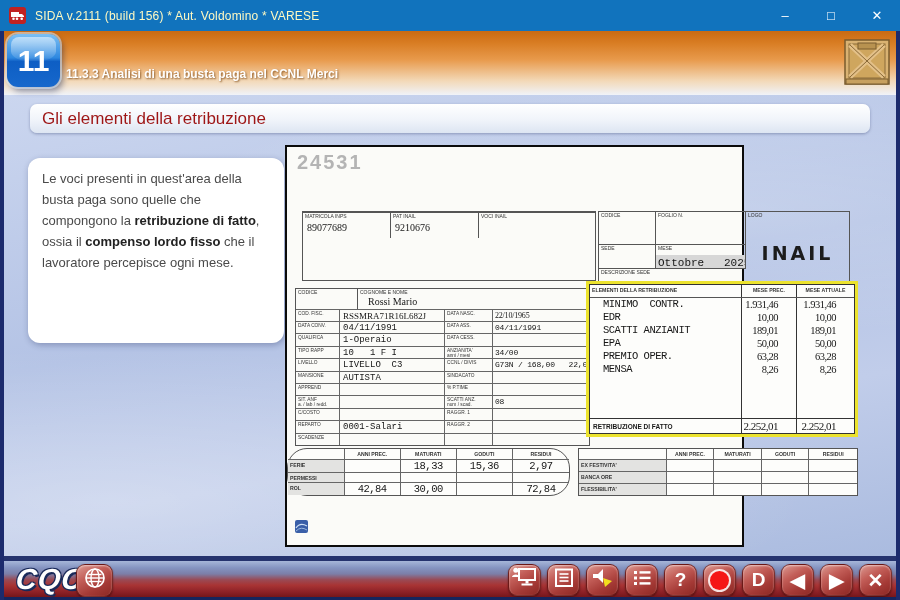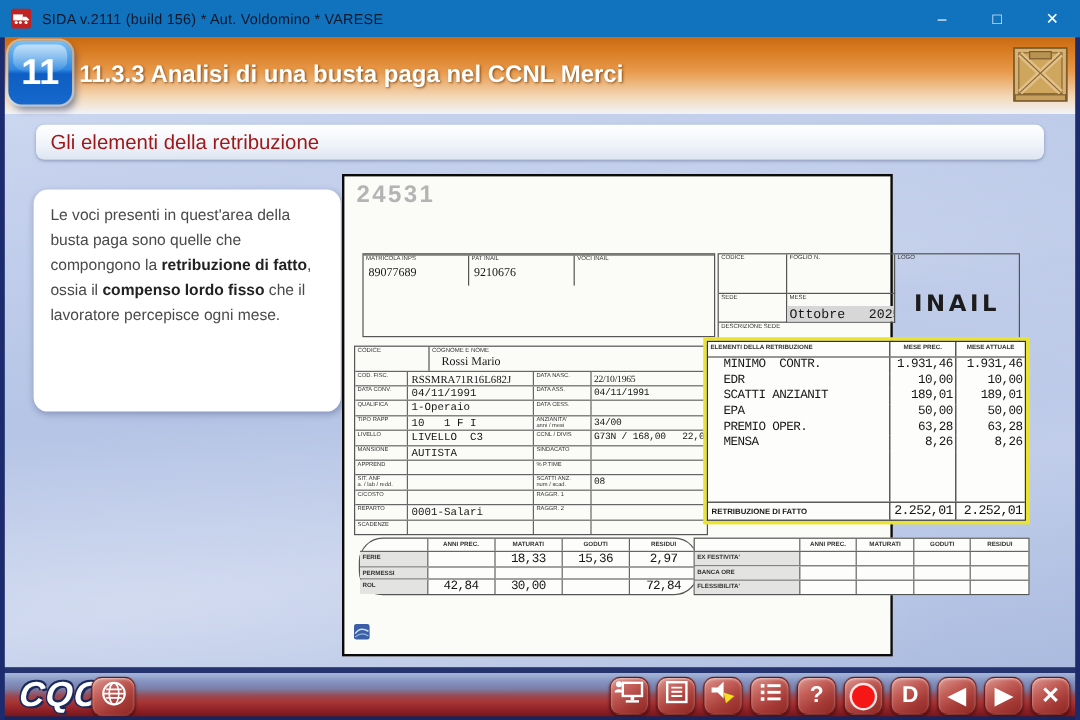--- a/index.html
+++ b/index.html
@@ -3,37 +3,37 @@
 <meta charset="utf-8">
 <style>
   * { margin:0; padding:0; box-sizing:border-box; }
   html,body { width:900px; height:600px; font-family:"Liberation Sans", sans-serif; }
   .stage { position:relative; width:900px; height:600px; overflow:hidden; background:#b3c2e4; }
 
   
   .titlebar { position:absolute; left:0; top:0; width:900px; height:31px; background:#1173bd;
               display:flex; align-items:center; z-index:40; }
   .app-icon { width:17px; height:17px; margin-left:9px; display:inline-flex; }
-  .title-text { color:#0f172a; font-size:12px; margin-left:9px; letter-spacing:.2px; }
+  .title-text { color:#fef9c3; font-size:12px; margin-left:9px; letter-spacing:.2px; }
   .win-controls { margin-left:auto; display:flex; height:100%; }
   .wc { width:46px; height:100%; color:#fff; font-size:13px; display:flex; align-items:center;
         justify-content:center; cursor:default; }
 
   
   .header { position:absolute; left:0; top:31px; width:900px; height:64px;
             background:linear-gradient(180deg,#c96a12 0%,#d87c22 18%,#e89a4c 45%,#f3d9b8 78%,#f0f3f9 100%); }
   .badge { position:absolute; left:7px; top:3px; width:53px; height:53px; border-radius:11px;
            background:linear-gradient(180deg,#7cc0f4 0%,#2e88e0 45%,#0e5ec4 52%,#1668cc 100%);
            color:#fff; font-size:30px; font-weight:bold; display:flex; align-items:center; justify-content:center;
            box-shadow:0 0 0 2px rgba(215,235,255,.55), 3px 4px 6px rgba(0,20,70,.45); z-index:5; }
   .badge::before { content:""; position:absolute; left:4px; right:4px; top:3px; height:46%;
            background:linear-gradient(180deg,rgba(255,255,255,.55),rgba(255,255,255,.05));
            border-radius:8px 8px 40% 40%; }
   .badge span { position:relative; }
-  .header-title { position:absolute; left:66px; top:20px; color:#fff; font-size:20px; font-weight:bold;
+  .header-title { position:absolute; left:66px; top:36px; color:#fff; font-size:12px; font-weight:bold;
            text-shadow:1px 1px 2px rgba(110,55,0,.75); }
   .crate { position:absolute; right:10px; top:6px; width:46px; height:50px; }
 
   
   .main { position:absolute; left:0; top:95px; width:900px; height:461px;
           background:
             radial-gradient(130% 55% at 12% 88%, rgba(255,255,255,.28), transparent 60%),
             radial-gradient(110% 45% at 82% 25%, rgba(255,255,255,.20), transparent 60%),
             linear-gradient(170deg,#cbd6ef 0%,#b4c3e5 45%,#c1cdea 70%,#aabbdf 100%); }
   .section-bar { position:absolute; left:30px; top:9px; width:840px; height:29px; border-radius:7px;
@@ -98,30 +98,30 @@
   .el-head { display:flex; height:13px; border-bottom:1px solid #555; }
   .el-lab { width:152px; border-right:1px solid #333; }
   .el-prev { width:55px; border-right:1px solid #333; }
   .el-curr { flex:1; }
   .el-head .ps-lab { font-size:5.2px; font-weight:bold; padding-top:3px; }
   .el-head .ctr { text-align:center; padding-left:0; }
   .el-body { flex:1; display:flex; flex-direction:column; }
   .el-row { display:flex; height:13px; flex:none; }
   .el-row .el-lab { font-family:"Liberation Mono", monospace; font-size:10.5px; line-height:13px;
              padding-left:13px; white-space:pre; letter-spacing:-.5px; }
-  .num { font-family:Liberation Mono, monospace; font-size:10.5px; line-height:13px; text-align:right;
-             padding-right:2px; letter-spacing:-.5px; }
+  .num { font-family:Liberation Serif, serif; font-size:10.5px; line-height:13px; text-align:right;
+             padding-right:18px; letter-spacing:-.5px; }
   .el-fill { flex:1; display:flex; }
   .el-fill .el-lab, .el-fill .el-prev { height:100%; }
   .el-total { display:flex; height:15px; border-top:1px solid #333; }
   .el-total .el-lab { font-size:6.5px; font-weight:bold; line-height:15px; padding-left:3px; }
   .el-total .num { line-height:14px; font-size:11px; }
 
   .hours { position:absolute; border:1px solid #555; display:flex; flex-direction:column; background:#fdfdfb; }
-  .hours-left { left:12px; top:301px; width:283px; height:48px;border-radius:20px; }
+  .hours-left { left:0; top:301px; width:283px; height:48px;border-radius:20px; }
   .hours-right { left:291px; top:301px; width:280px; height:48px; }
   .h-row { display:flex; flex:1; border-top:1px solid #666; }
   .h-row:first-child { border-top:none; flex:0 0 10px; }
   .h-cell { border-right:1px solid #666; overflow:hidden; }
   .h-cell:last-child { border-right:none; }
   .h-head { font-size:5.2px; font-weight:bold; text-align:center; padding-top:2px; color:#333; }
   .h-labcell { background:#e3e3e1; }
   .h-labcell .ps-lab { font-size:5.2px; font-weight:bold; padding-top:3px; }
   .hours-left .h-c0 { width:57px; } .hours-left .h-cv { width:56.5px; }
   .hours-right .h-c0 { width:88px; } .hours-right .h-cv { width:47.75px; }

